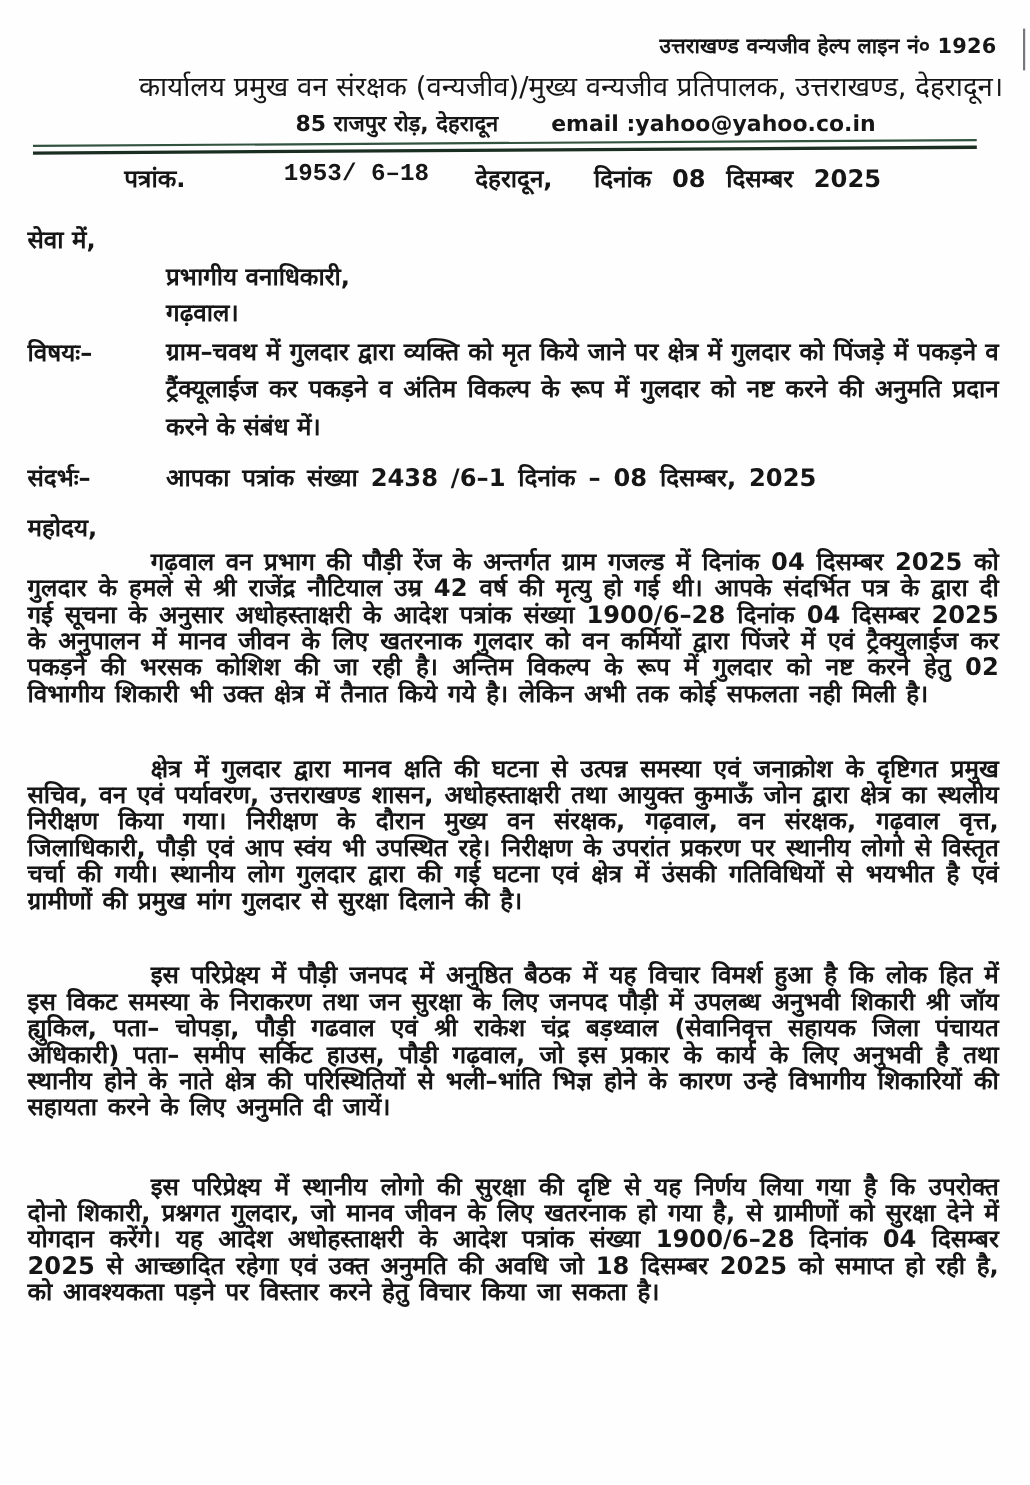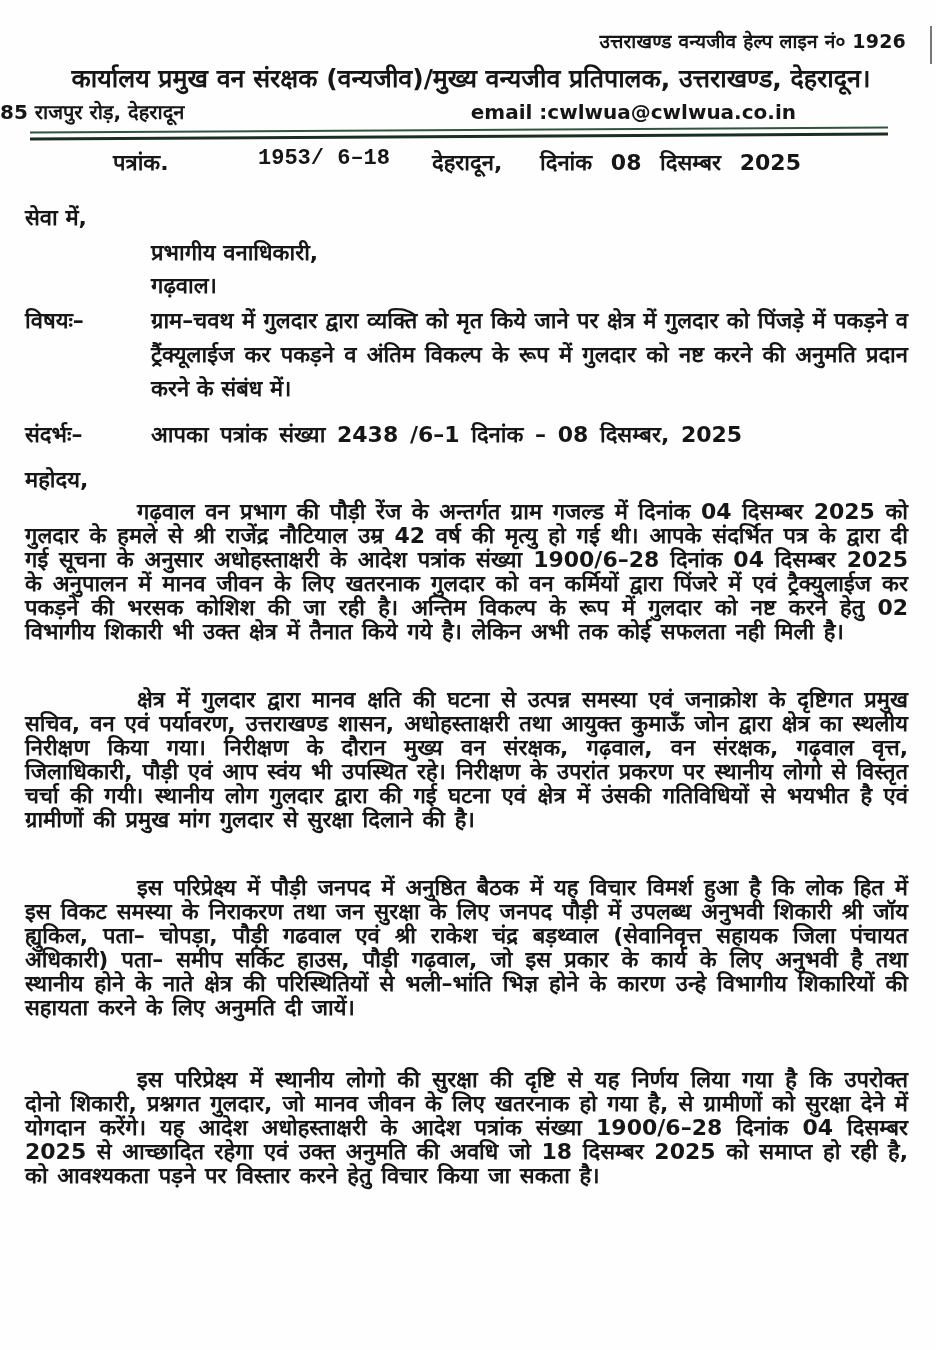--- a/index.html
+++ b/index.html
@@ -25,30 +25,30 @@
   .edge-mark {
     position: absolute;
     right: 4px; top: 26px;
     width: 2px; height: 38px;
     background: #4a4a4a;
     opacity: .75;
   }
   .office-title {
     position: absolute;
     top: 60px; left: 30px; right: 24px;
-    text-align: center;
+    text-align: right;
     font-size: 25px;
-    font-weight: 700;
+    font-weight: 400;
     white-space: nowrap;
   }
   .addr-row {
     position: absolute;
     top: 98px; left: 0; right: 140px;
     display: flex;
-    justify-content: space-between;
+    justify-content: flex-end;
     align-items: baseline;
     gap: 48px;
     font-size: 20px;
     font-weight: 700;
   }
   .addr-row .email-wrap { display: flex; align-items: baseline; }
   .rule {
     position: absolute;
     top: 129px; left: 30px; width: 858px;
     height: 4px;
@@ -124,21 +124,21 @@
 
   <div class="helpline">उत्तराखण्ड वन्यजीव हेल्प लाइन नं० 1926</div>
   <div class="edge-mark"></div>
 
   <div class="office-title">कार्यालय प्रमुख वन संरक्षक (वन्यजीव)/मुख्य वन्यजीव प्रतिपालक, उत्तराखण्ड, देहरादून।</div>
 
   <div class="addr-row">
     <span>85 राजपुर रोड़, देहरादून</span>
     <span class="email-wrap">
       <span>email :</span>
-      <span>cwlwua@cwlwua.co.in</span>
+      <span>yahoo@yahoo.co.in</span>
     </span>
   </div>
 
   <div class="rule"></div>
 
   <div class="ref-row">
     <span class="rr-label">पत्रांक.</span>
     <span class="rr-number">1953/ 6–18</span>
     <span class="rr-place">देहरादून,</span>
     <span class="rr-date">दिनांक 08 दिसम्बर 2025</span>

